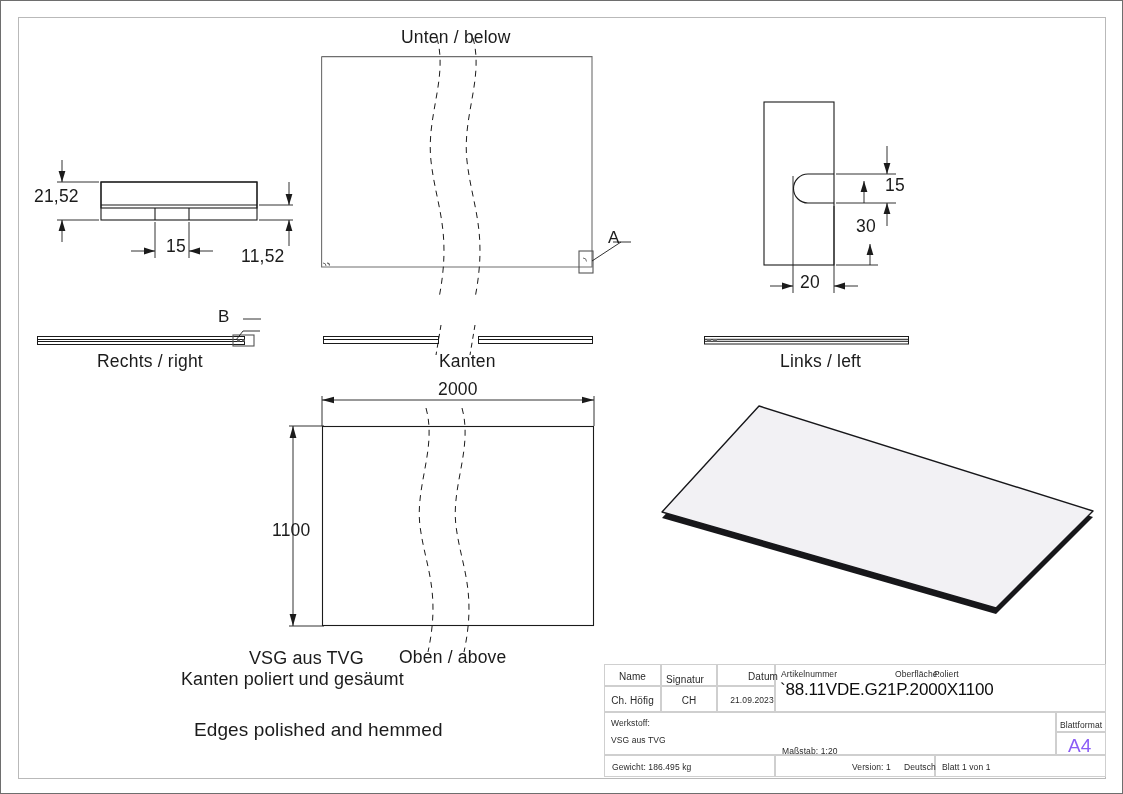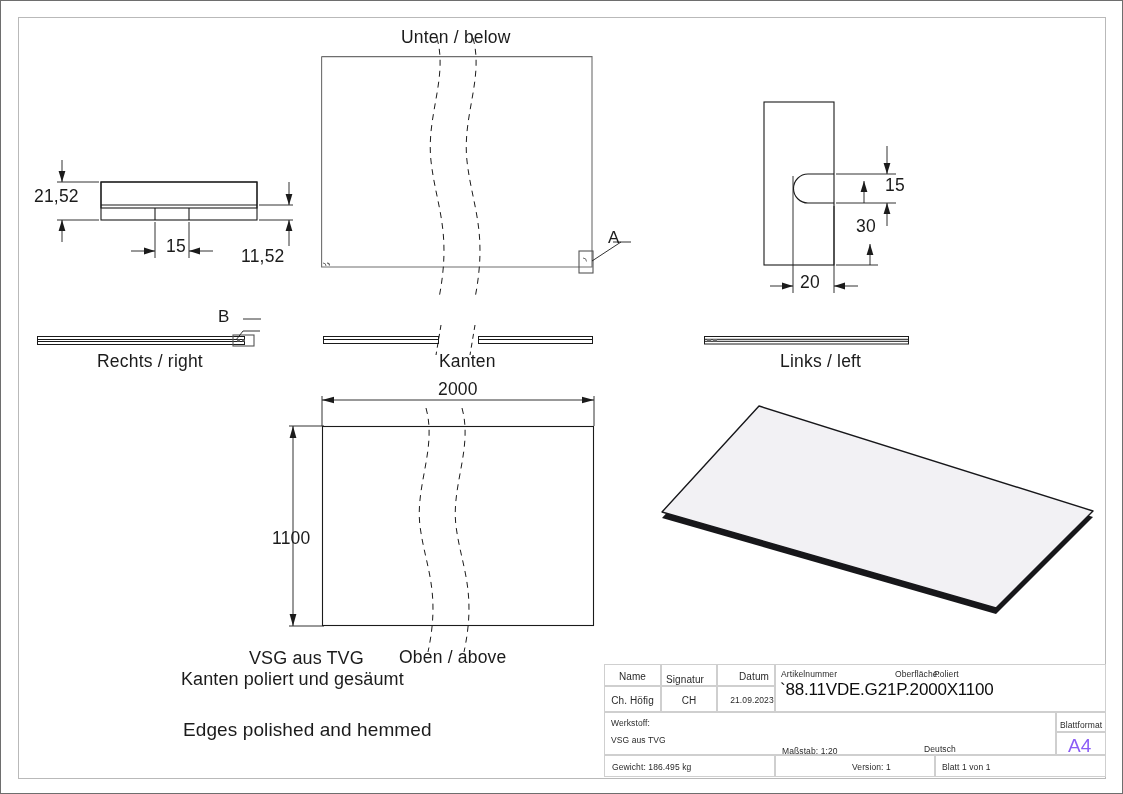--- a/index.html
+++ b/index.html
@@ -236,35 +236,35 @@
         <rect x="46.5" y="40.5" width="271" height="199"></rect>
       </g>
 
       <g fill="none" stroke="#1b1b1b" stroke-width="1" stroke-dasharray="6 5">
         <path d="M150,22 C161,62 139,100 144,140 C149,180 165,205 152,266"></path>
         <path d="M186,22 C197,62 175,100 180,140 C185,180 201,205 188,266"></path>
       </g>
     </svg>
   </div>
   <div class="txt dim" style="left:437px;top:380px;">2000</div>
-  <div class="txt dim" style="left:271px;top:521px;margin-top:8px;">1100</div>
+  <div class="txt dim" style="left:271px;top:521px;">1100</div>
   <div class="txt viewlabel" style="left:398px;top:648px;">Oben / above</div>
 
   <div class="abs" style="left:650px;top:395px;width:450px;height:220px;">
     <svg width="450" height="220" viewBox="0 0 450 220">
 
       <polygon points="11,116 108,10 442,115 345,212" fill="#17171a" stroke="none" transform="translate(0,6)"></polygon>
 
       <polygon points="11,116 108,10 442,115 345,212" fill="#f2f1f4" stroke="#17171a" stroke-width="1.4" stroke-linejoin="round"></polygon>
     </svg>
   </div>
 
   <div class="txt note" style="left:248px;top:648px;">VSG aus TVG</div>
   <div class="txt note" style="left:180px;top:669px;">Kanten poliert und gesäumt</div>
-  <div class="txt note-big" style="left:182px;top:719px;">Edges polished and hemmed</div>
+  <div class="txt note-big" style="left:193px;top:719px;">Edges polished and hemmed</div>
 
   <div id="titleblock">
 
     <div class="cell" style="left:0;top:0;width:57px;height:22px;"></div>
     <div class="cell" style="left:57px;top:0;width:56px;height:22px;"></div>
     <div class="cell" style="left:113px;top:0;width:58px;height:22px;"></div>
 
     <div class="cell" style="left:0;top:22px;width:57px;height:26px;"></div>
     <div class="cell" style="left:57px;top:22px;width:56px;height:26px;"></div>
     <div class="cell" style="left:113px;top:22px;width:58px;height:26px;"></div>
@@ -275,36 +275,36 @@
 
     <div class="cell" style="left:452px;top:48px;width:50px;height:20px;"></div>
     <div class="cell" style="left:452px;top:68px;width:50px;height:23px;"></div>
 
     <div class="cell" style="left:0;top:91px;width:171px;height:22px;"></div>
     <div class="cell" style="left:171px;top:91px;width:160px;height:22px;"></div>
     <div class="cell" style="left:331px;top:91px;width:171px;height:22px;"></div>
 
     <div class="tb-hdr" style="left:0;top:7px;width:57px;">Name</div>
     <div class="tb-hdr" style="left:57px;top:10px;width:48px;">Signatur</div>
-    <div class="tb-hdr" style="left:113px;top:7px;width:74px;">Datum</div>
+    <div class="tb-hdr" style="left:113px;top:7px;width:74px;padding-left:9px;">Datum</div>
 
     <div class="tb-hdr" style="left:0;top:31px;width:57px;">Ch. Höfig</div>
     <div class="tb-hdr" style="left:57px;top:31px;width:56px;">CH</div>
     <div class="tb-hdr" style="left:113px;top:31px;width:70px;font-size:8.5px;">21.09.2023</div>
 
     <div class="tb-lbl" style="left:177px;top:5px;">Artikelnummer</div>
     <div class="tb-lbl" style="left:291px;top:5px;">Oberfläche:</div>
     <div class="tb-lbl" style="left:330px;top:5px;">Poliert</div>
     <div class="tb-article" style="left:176px;top:16px;">`88.11VDE.G21P.2000X1100</div>
 
     <div class="tb-lbl" style="left:7px;top:54px;">Werkstoff:</div>
     <div class="tb-lbl" style="left:7px;top:71px;">VSG aus TVG</div>
 
     <div class="tb-lbl" style="left:456px;top:56px;">Blattformat</div>
     <div class="tb-a4" style="left:464px;top:71px;">A4</div>
 
     <div class="tb-lbl" style="left:8px;top:98px;">Gewicht: 186.495 kg</div>
     <div class="tb-lbl" style="left:178px;top:82px;">Maßstab: 1:20</div>
     <div class="tb-lbl" style="left:248px;top:98px;">Version: 1</div>
-    <div class="tb-lbl" style="left:300px;top:80px;margin-left:20px;">Deutsch</div>
+    <div class="tb-lbl" style="left:300px;top:98px;">Deutsch</div>
     <div class="tb-lbl" style="left:338px;top:98px;">Blatt 1 von 1</div>
   </div>
 </div>
 
 </body></html>

